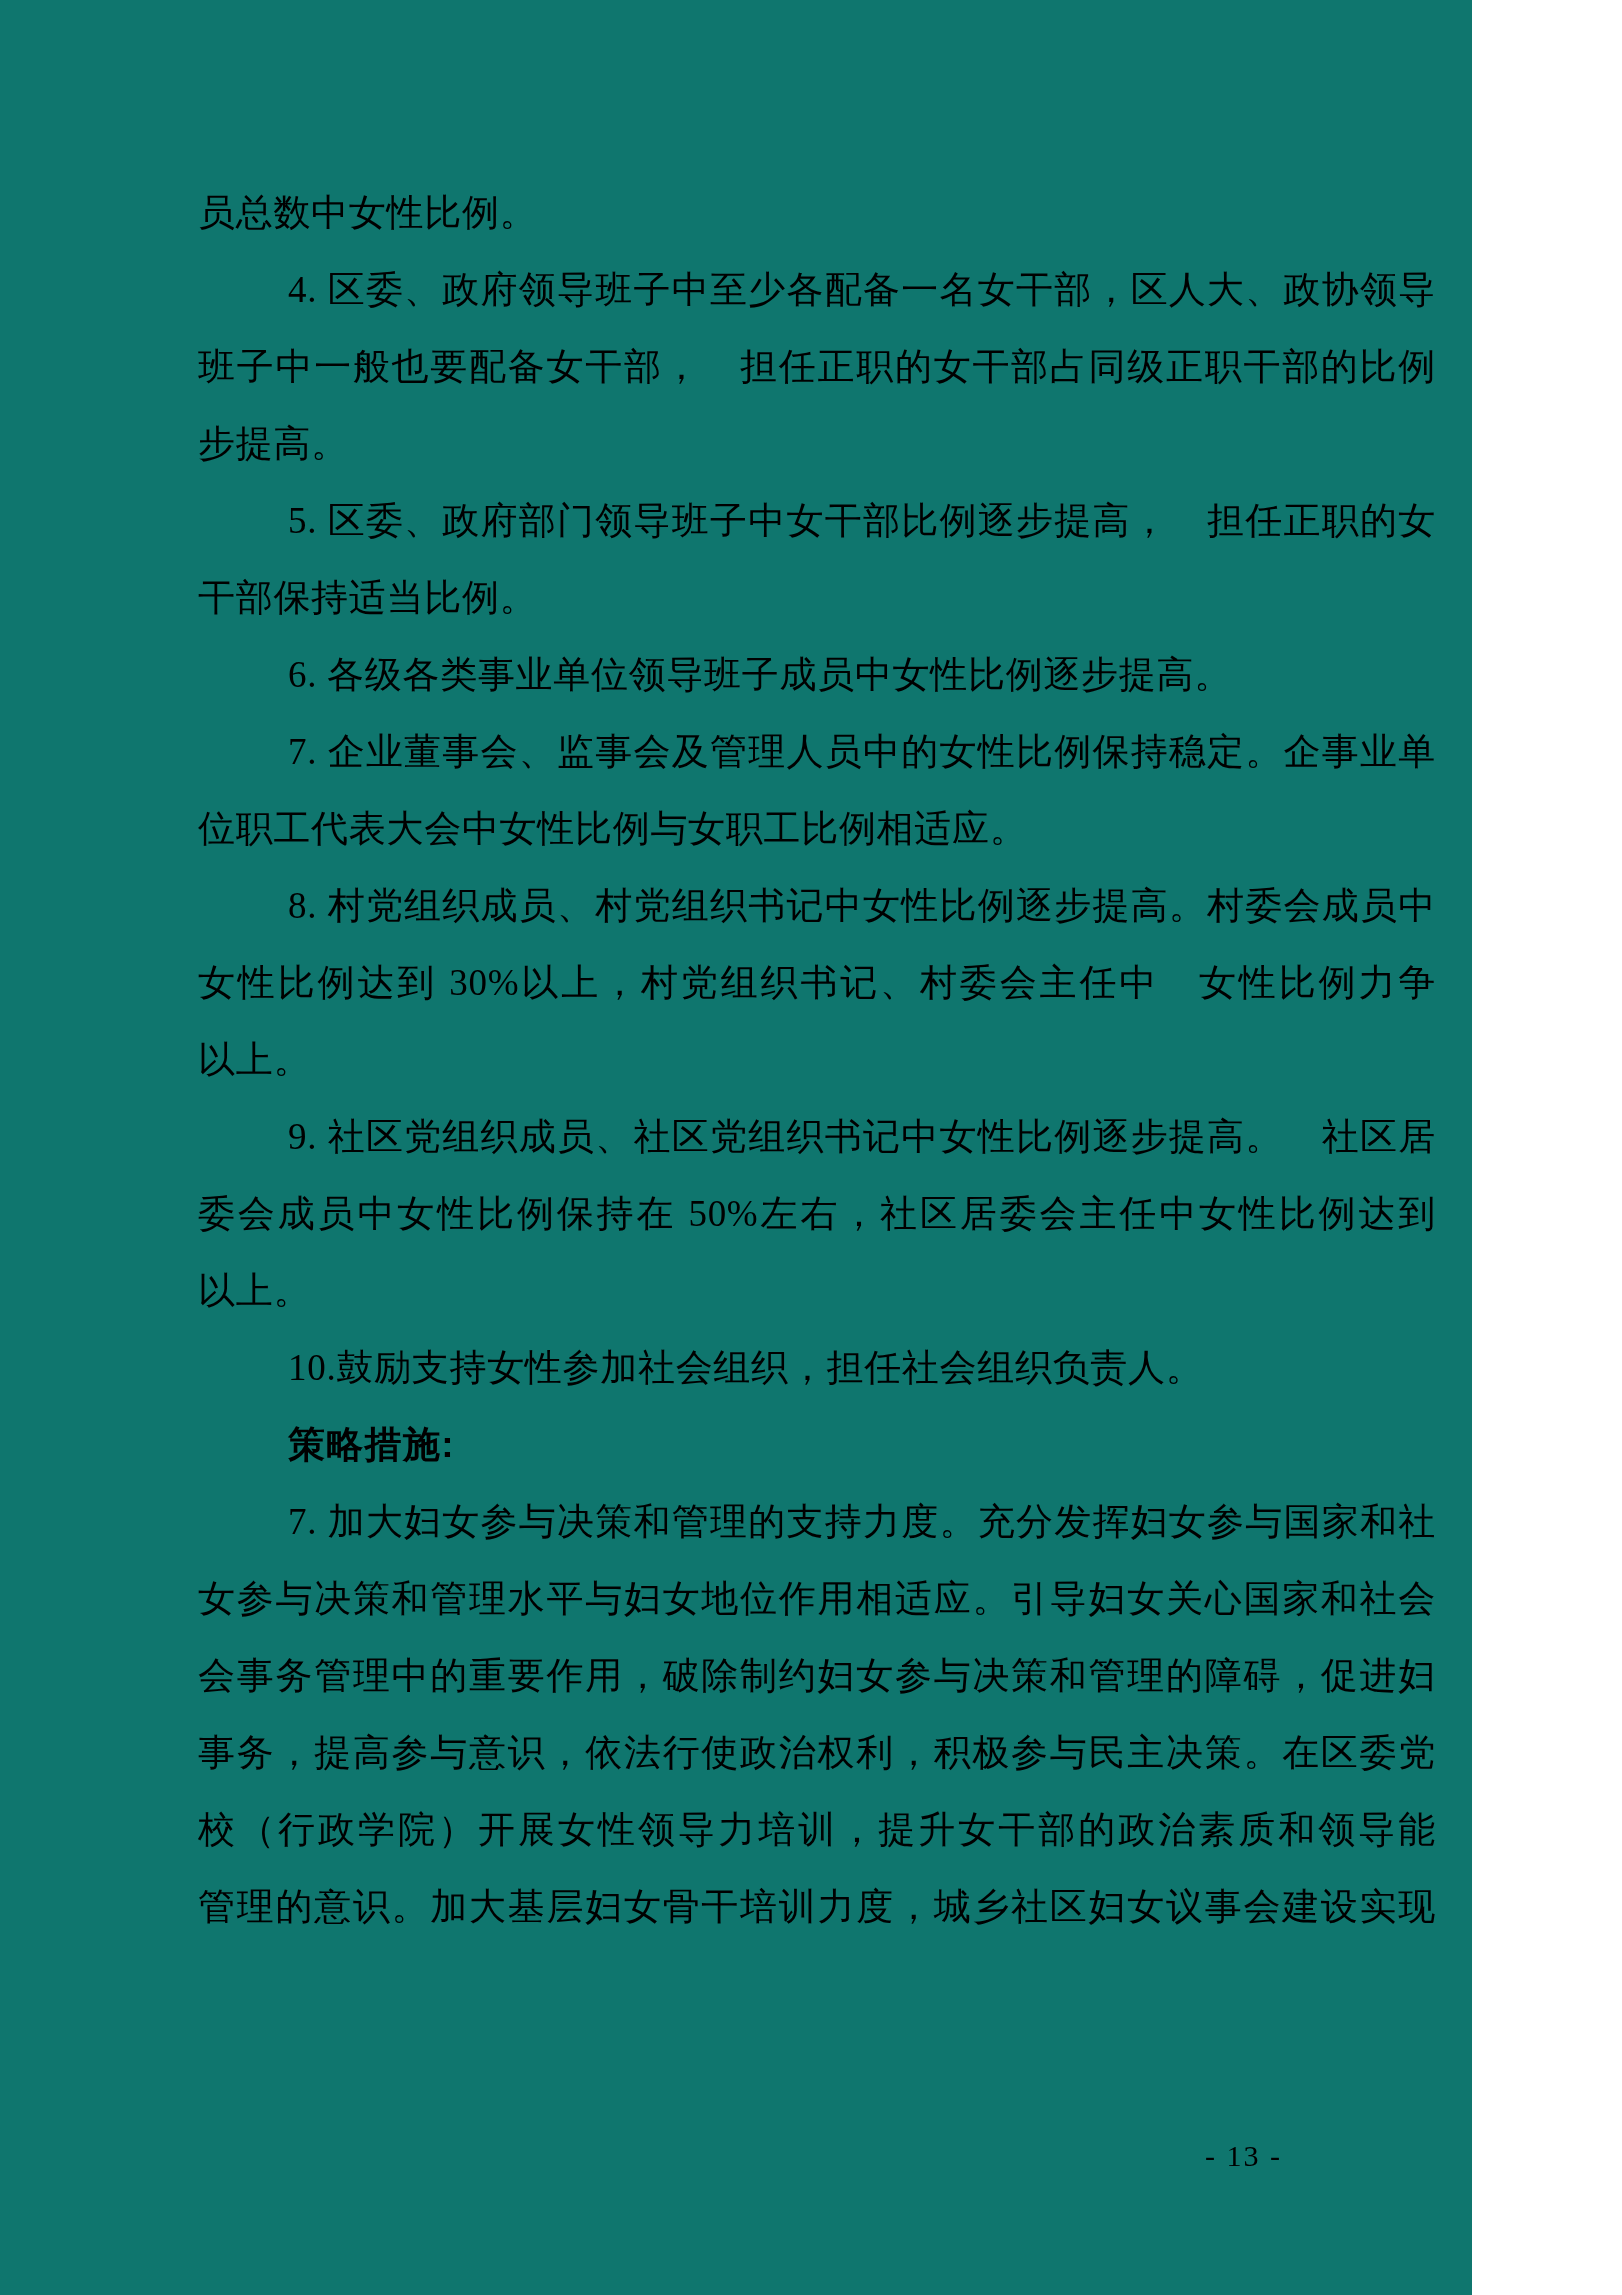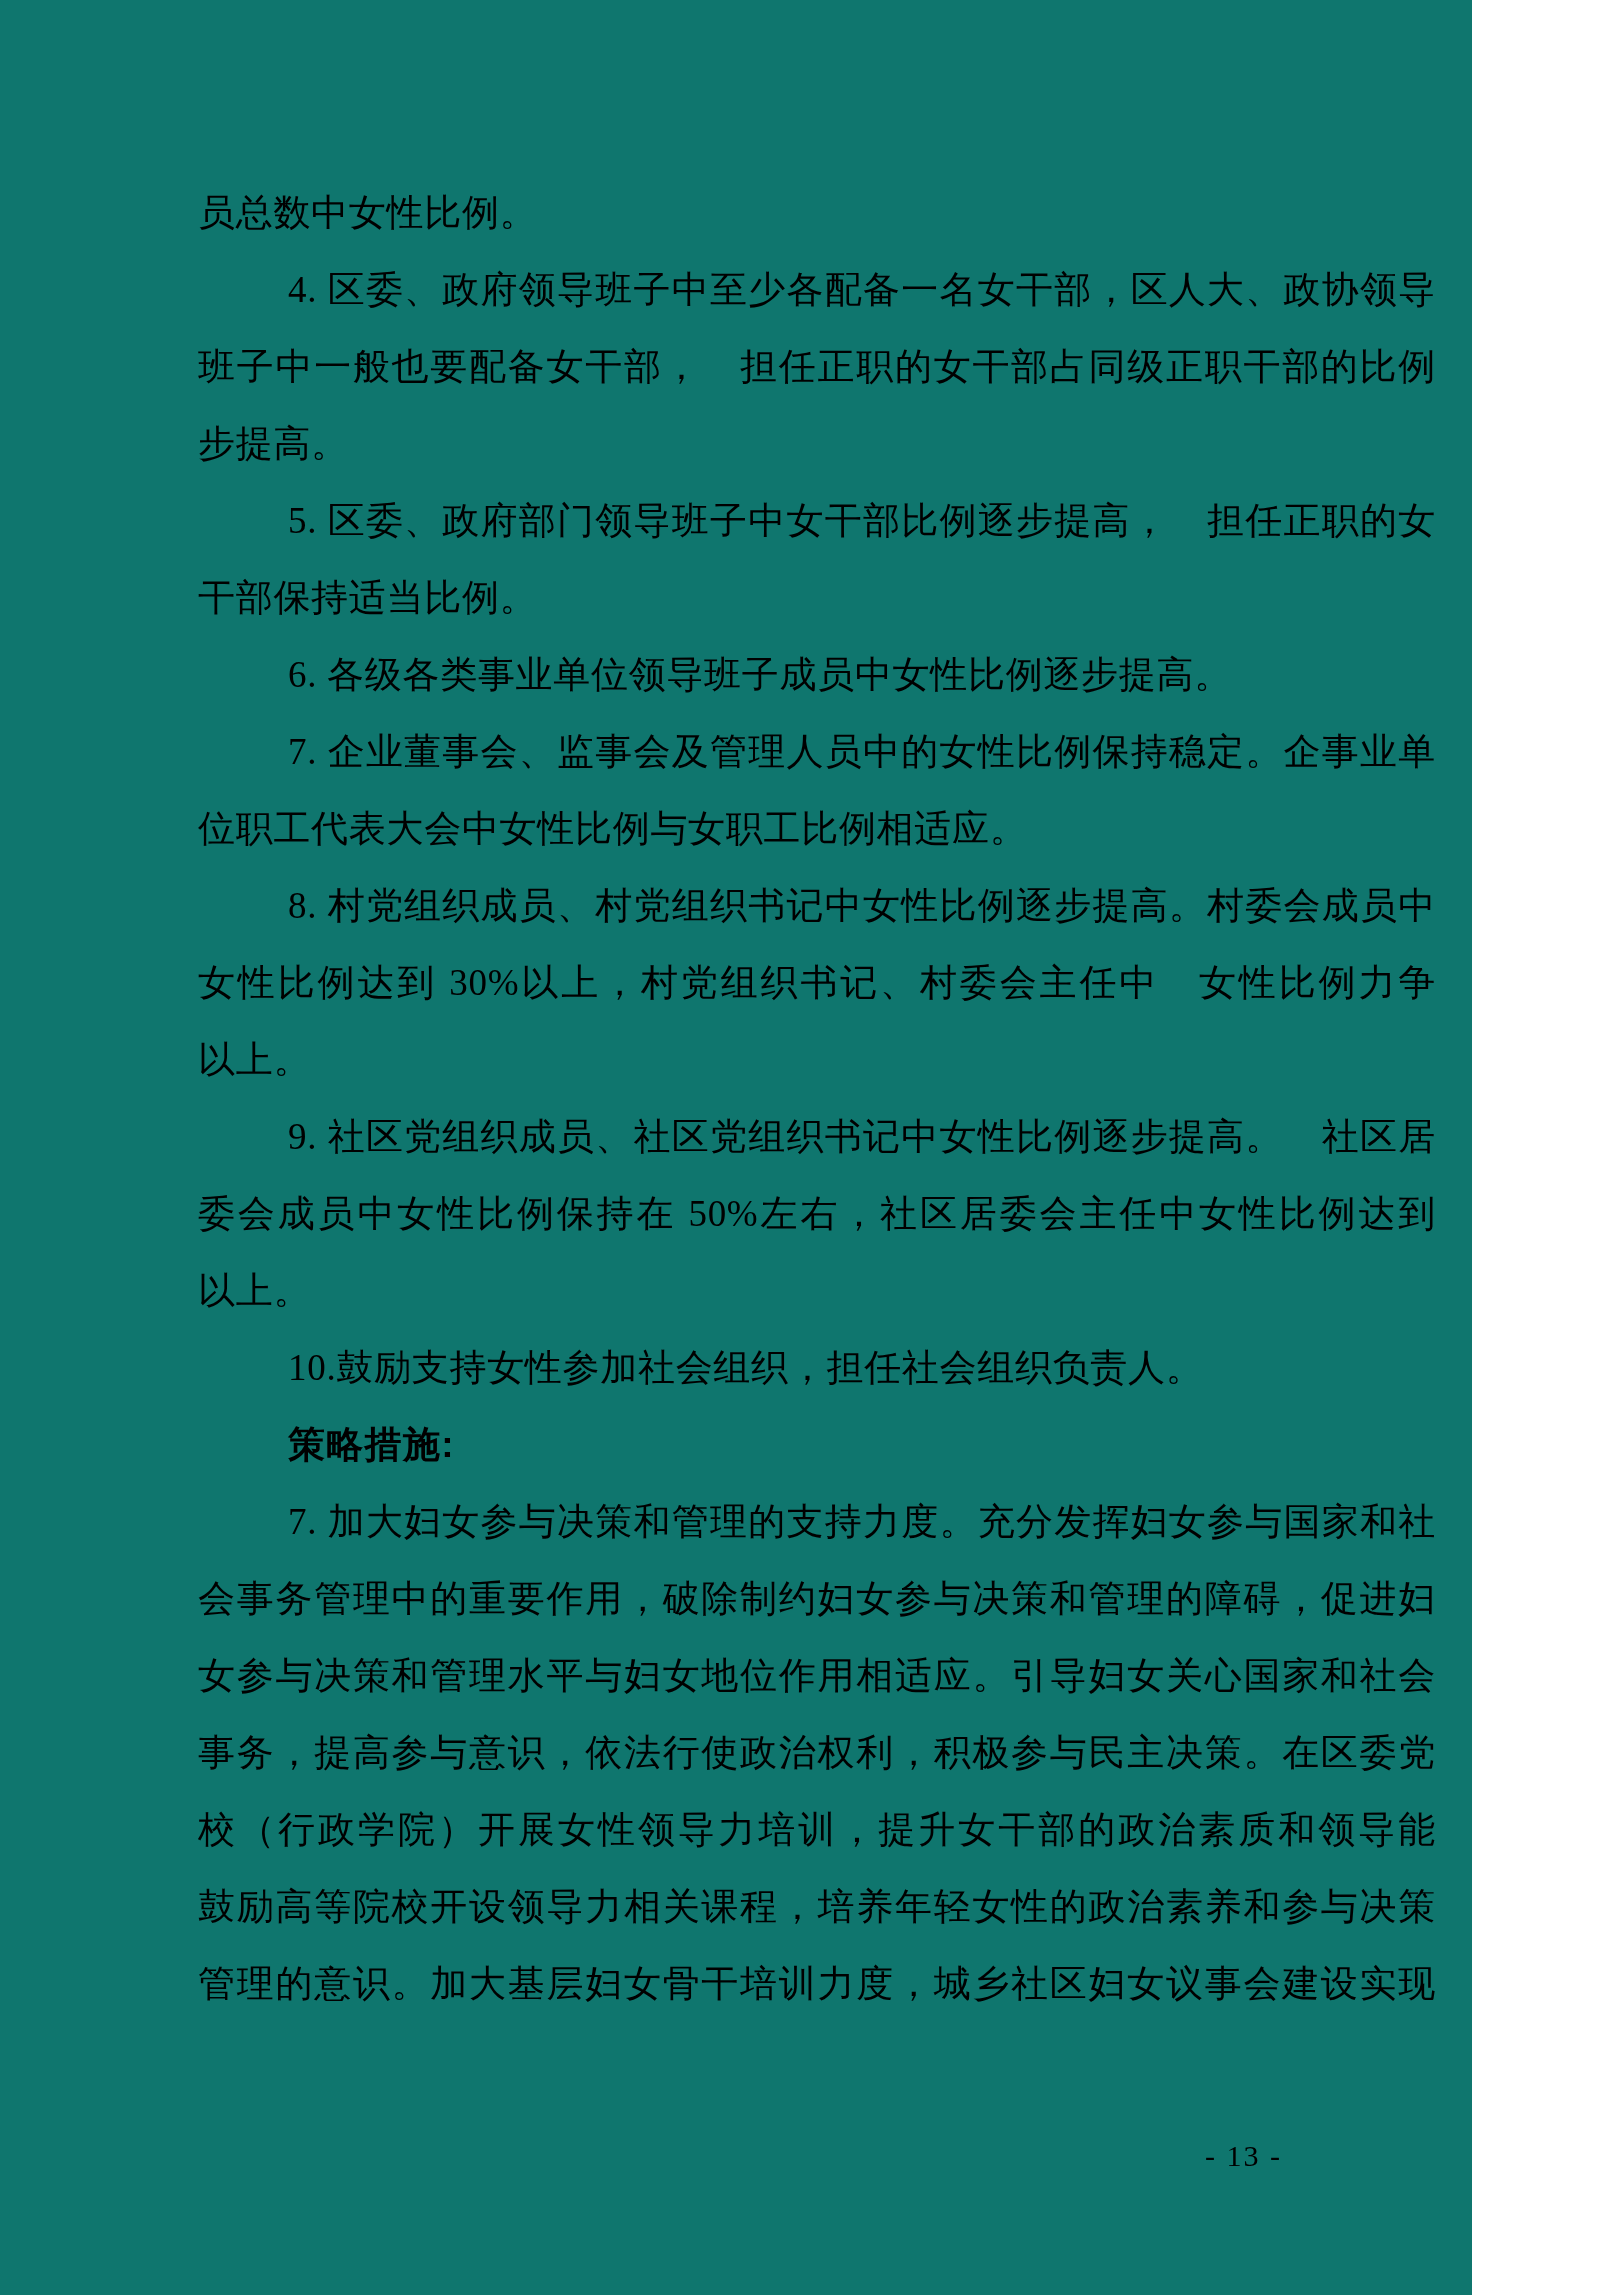--- a/index.html
+++ b/index.html
@@ -69,22 +69,21 @@
     <div class="line">位职工代表大会中女性比例与女职工比例相适应。</div>
     <div class="line indent just">8. 村党组织成员、村党组织书记中女性比例逐步提高。村委会成员中</div>
     <div class="line just">女性比例达到 30%以上，村党组织书记、村委会主任中　女性比例力争 10%</div>
     <div class="line">以上。</div>
     <div class="line indent just">9. 社区党组织成员、社区党组织书记中女性比例逐步提高。　社区居</div>
     <div class="line just">委会成员中女性比例保持在 50%左右，社区居委会主任中女性比例达到 40%</div>
     <div class="line">以上。</div>
     <div class="line indent">10.鼓励支持女性参加社会组织，担任社会组织负责人。</div>
     <div class="line indent head">策略措施:</div>
     <div class="line indent just">7. 加大妇女参与决策和管理的支持力度。充分发挥妇女参与国家和社</div>
+    <div class="line just">女参与决策和管理水平与妇女地位作用相适应。引导妇女关心国家和社会</div>
     <div class="line just">会事务管理中的重要作用，破除制约妇女参与决策和管理的障碍，促进妇</div>
-    <div class="line just">女参与决策和管理水平与妇女地位作用相适应。引导妇女关心国家和社会</div>
     <div class="line just">事务，提高参与意识，依法行使政治权利，积极参与民主决策。在区委党</div>
     <div class="line just">校（行政学院）开展女性领导力培训，提升女干部的政治素质和领导能力。</div>
-    <div class="line just">鼓励高等院校开设领导力相关课程，培养年轻女性的政治素养和参与决策</div>
     <div class="line just">管理的意识。加大基层妇女骨干培训力度，城乡社区妇女议事会建设实现</div>
   </div>
   <div class="footer">- 13 -</div>
 </div>
 
 
 </body></html>

